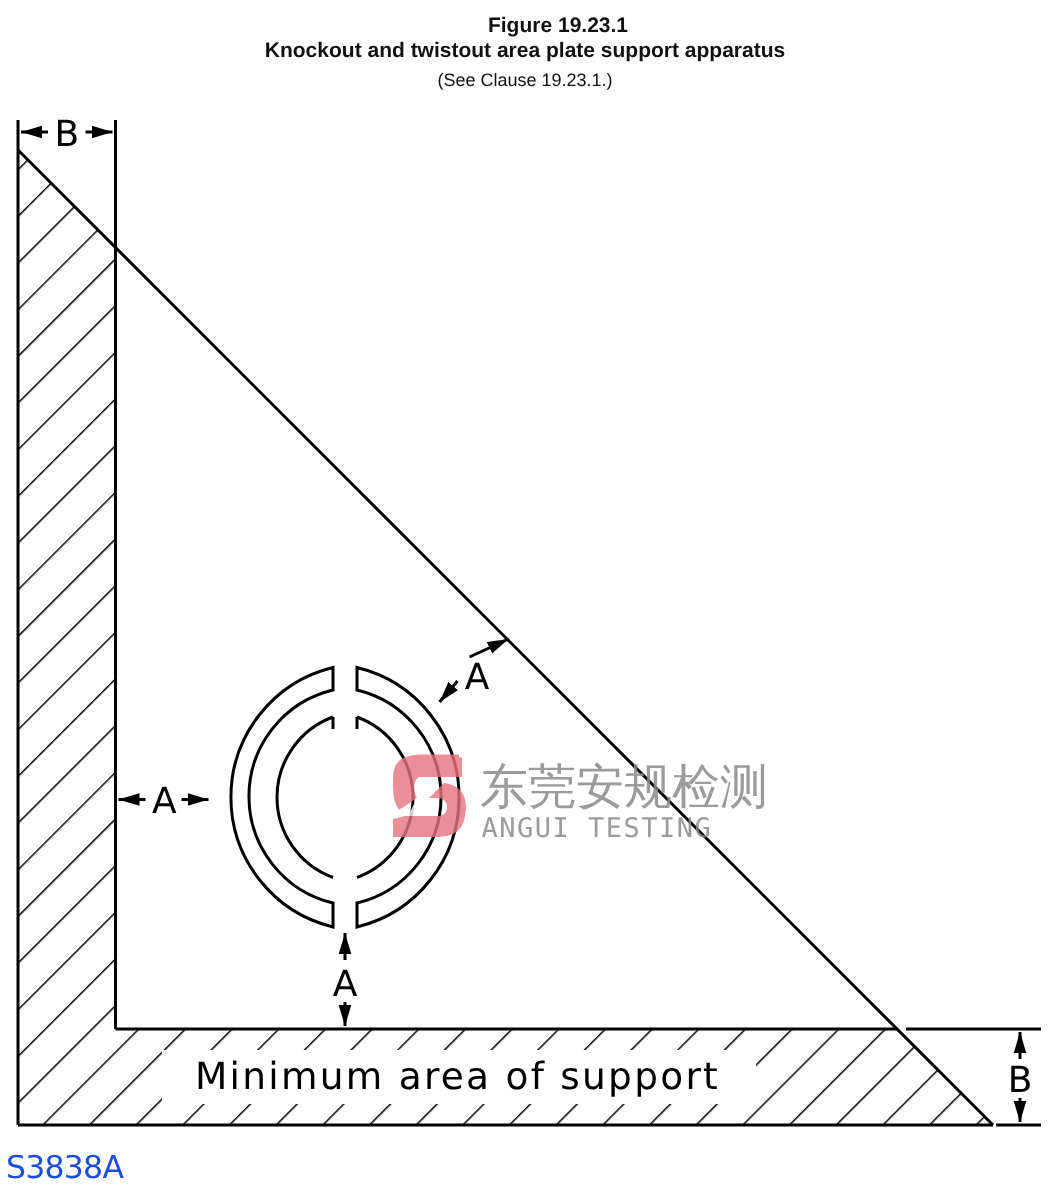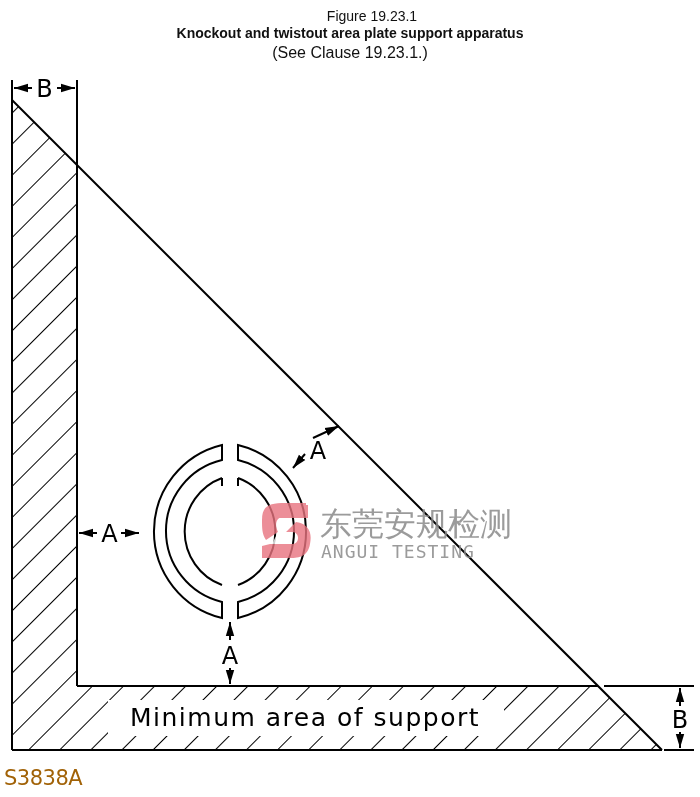--- a/index.html
+++ b/index.html
@@ -1,25 +1,25 @@
 <!DOCTYPE html>
 <html><head>
 <meta charset="utf-8">
 <style>
   html, body { margin: 0; padding: 0; background: #ffffff; }
   body { width: 700px; height: 797px; position: relative; overflow: hidden; font-family: "Liberation Sans", sans-serif; }
   .title-block { position: absolute; left: 0; top: 8px; width: 700px; text-align: center; color: #111; }
-  .fig-num { font-weight: normal; font-size: 14px; line-height: 17px; padding-left: 44px; }
+  .fig-num { font-weight: bold; font-size: 14px; line-height: 17px; padding-left: 44px; }
   .fig-title { font-weight: bold; font-size: 14px; line-height: 17px; }
-  .fig-ref { font-size: 16px; line-height: 16px; margin-top: 3px; text-align: center; }
+  .fig-ref { font-size: 12px; line-height: 16px; margin-top: 3px; text-align: center; }
   svg.drawing { position: absolute; left: 0; top: 0; }
   .cad { font-family: "DejaVu Sans", sans-serif; fill: #000; }
   .wm-cn { font-family: "DejaVu Sans", sans-serif; fill: #8a8a8a; opacity: 0.85; }
   .wm-en { font-family: "DejaVu Sans Mono", monospace; fill: #8a8a8a; opacity: 0.85; }
-  .code { position: absolute; left: 4px; top: 766px; font-family: "DejaVu Sans", sans-serif; font-size: 21px; color: #a16207; letter-spacing: -0.5px; }
+  .code { position: absolute; left: 4px; top: 766px; font-family: "DejaVu Sans", sans-serif; font-size: 21px; color: #1d4ed8; letter-spacing: -0.5px; }
 </style>
 </head>
 <body>
 
 <div class="title-block">
   <div class="fig-num">Figure 19.23.1</div>
   <div class="fig-title">Knockout and twistout area plate support apparatus</div>
   <div class="fig-ref">(See Clause 19.23.1.)</div>
 </div>
 

